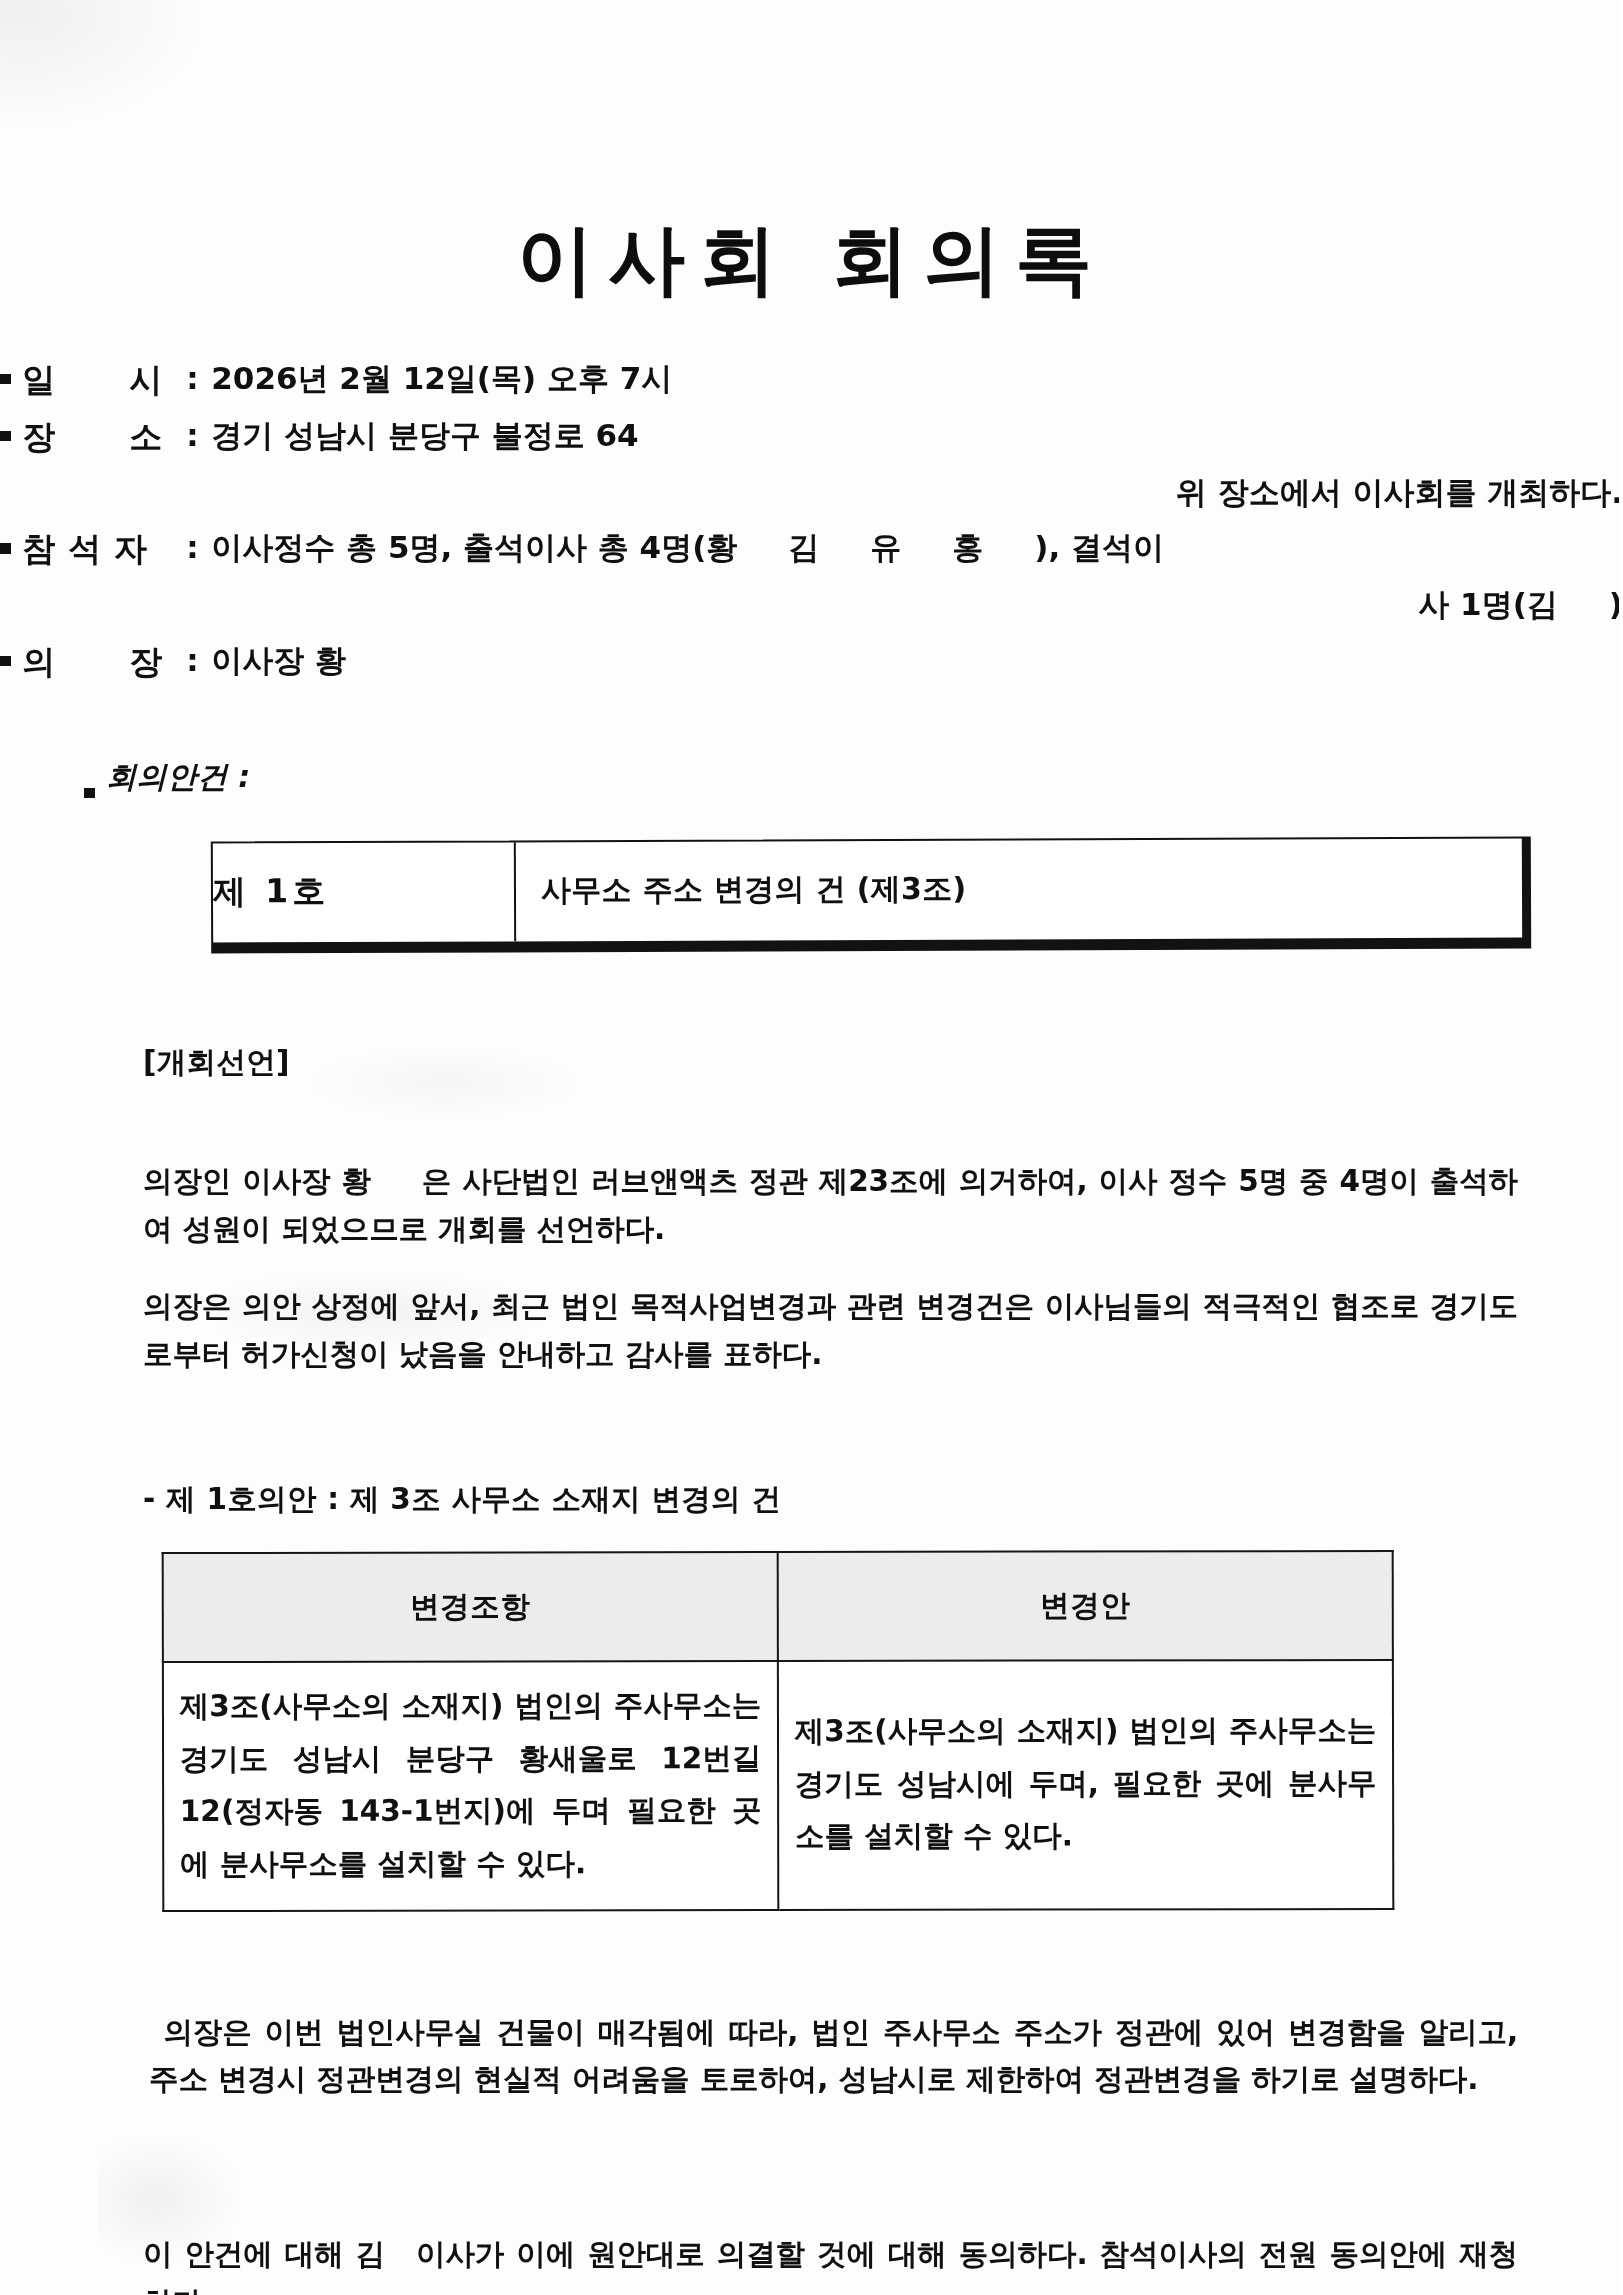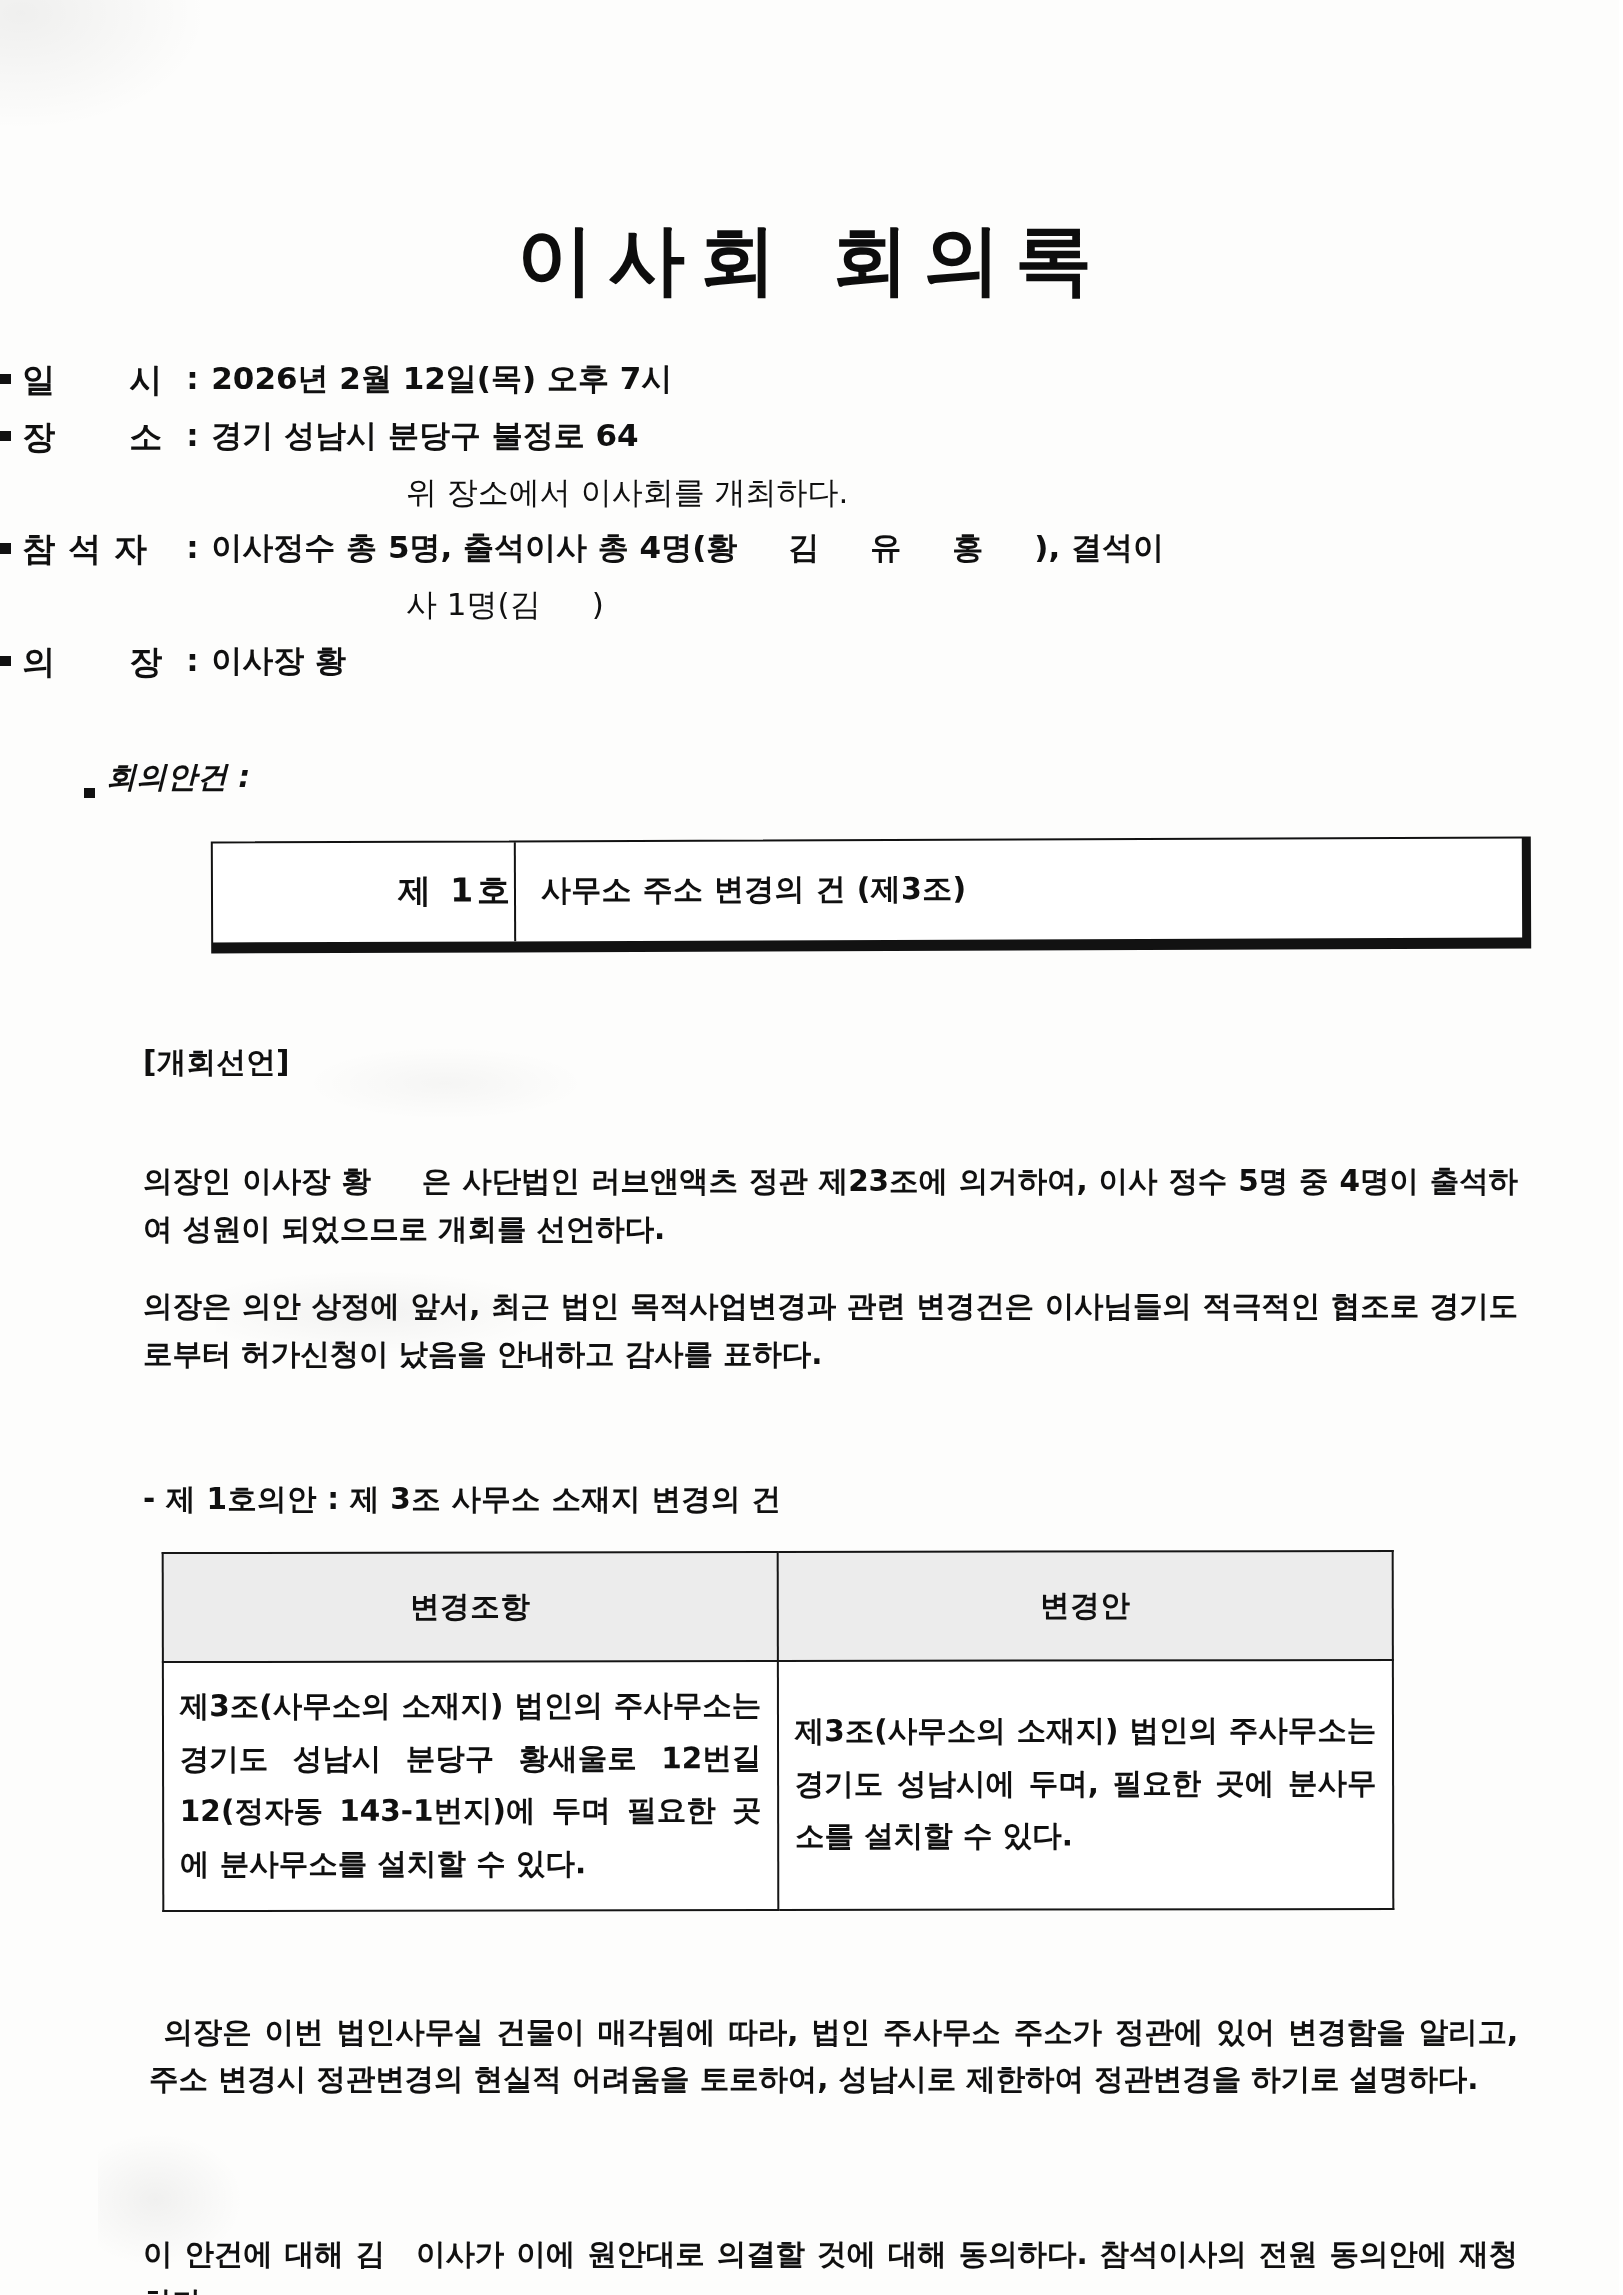--- a/index.html
+++ b/index.html
@@ -106,23 +106,24 @@
   .meta-value {
     flex: 1 1 auto;
     font-size: 31px;
     line-height: 1.45;
     font-weight: 700;
     letter-spacing: 0px;
   }
   .meta-sub {
     padding-left: 406px;
     font-size: 31px;
-    font-weight: 400;
+    font-weight: 700;
     line-height: 1.45;
     margin-bottom: 10.5px;
+    text-align: right;
   }
   .redacted-gap {
     display: inline-block;
     width: 51px;
   }
   .redacted-gap-sm {
     display: inline-block;
     width: 31px;
   }
 
@@ -147,21 +148,21 @@
     border: 2px solid #121212;
     border-right-width: 9.2px;
     border-bottom-width: 11px;
     background: #ffffff;
     display: flex;
     transform: rotate(-0.22deg);
   }
   .agenda-no {
     flex: 0 0 301px;
     border-right: 2.6px solid #121212;
-    text-align: right;
+    text-align: left;
     font-size: 33px;
     font-weight: 700;
     letter-spacing: 3.9px;
     padding: 26px 0 27.5px 0;
   }
   .agenda-desc {
     flex: 1 1 auto;
     font-size: 30px;
     font-weight: 700;
     padding: 27.5px 0 27.5px 25px;

